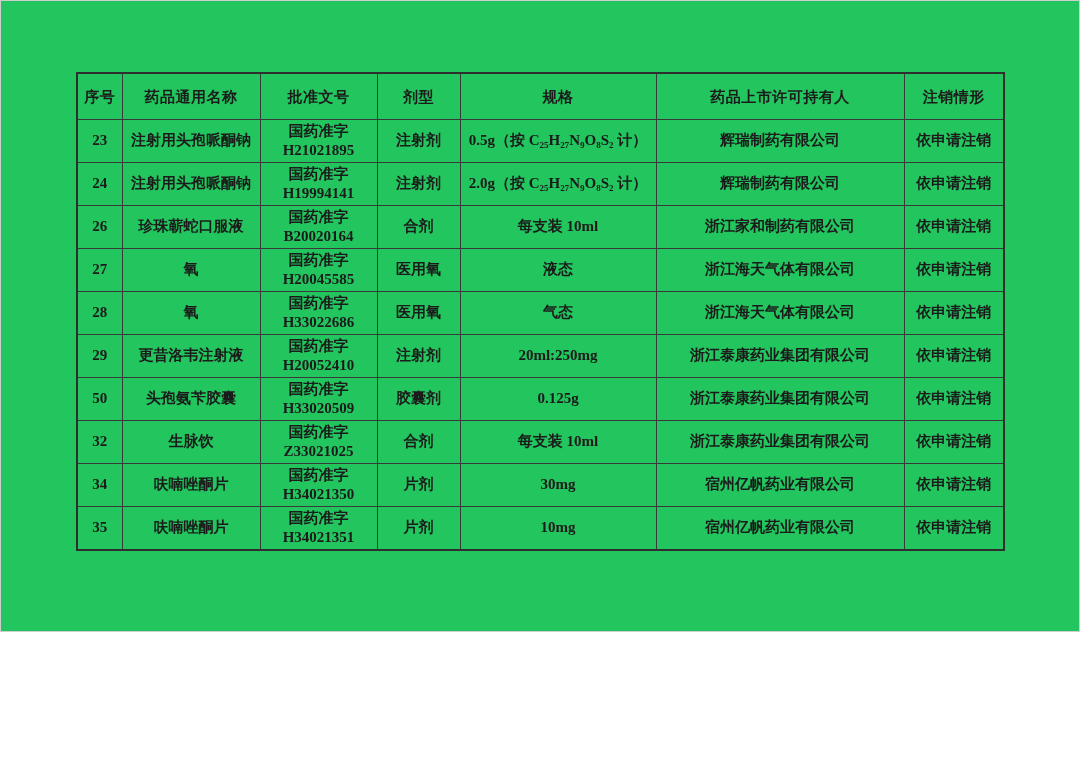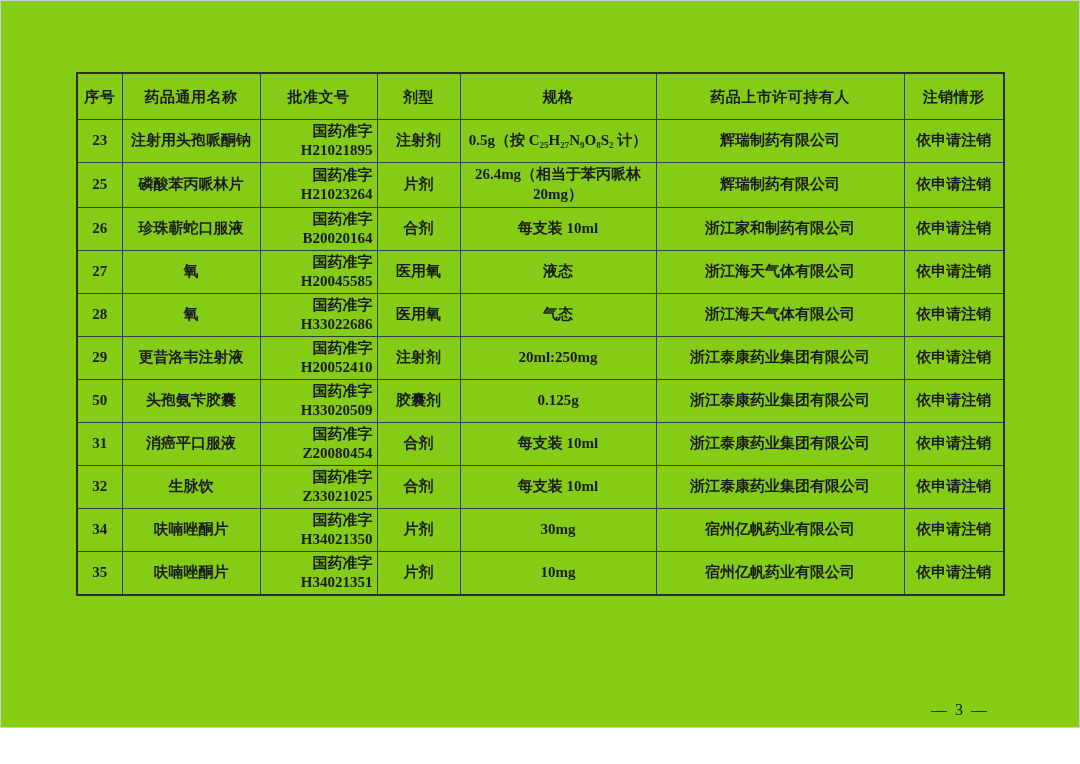--- a/index.html
+++ b/index.html
@@ -1,19 +1,19 @@
 <!DOCTYPE html>
 <html><head>
 <meta charset="utf-8">
 <style>
   html,body{margin:0;padding:0;background:#ffffff;}
   .page{
     position:relative;
-    width:1080px;height:728px;
-    background:#84cc16;
+    width:1080px;height:632px;
+    background:#22c55e;
     box-shadow: inset 0 0 0 1px #cfcfcf;
     font-family:"Liberation Serif","DejaVu Serif",serif;
     color:#1b1b1b;
     overflow:hidden;
   }
   table.doc-table{
     position:absolute;left:76px;top:72px;
     width:927px;
     border-collapse:collapse;
     table-layout:fixed;
@@ -29,21 +29,21 @@
     overflow-wrap:break-word;
   }
   .doc-table thead th{
     height:41px;
     font-family:"Liberation Sans","DejaVu Sans",sans-serif;
     font-weight:600;
     font-size:15px;
     letter-spacing:0.5px;
   }
   .doc-table tbody tr{height:42px;font-weight:bold;}
-  .approval-line{display:block;line-height:19px;text-align:right;}
+  .approval-line{display:block;line-height:19px;}
   .page-number{
     position:absolute;
     top:701px;left:916px;
     width:86px;
     text-align:center;
     font-size:16px;
     white-space:pre;
   }
 </style>
 </head>
@@ -79,33 +79,33 @@
       <td>
         <span class="approval-line">国药准字</span>
         <span class="approval-line">H21021895</span>
       </td>
       <td>注射剂</td>
       <td>0.5g（按 C₂₅H₂₇N₉O₈S₂ 计）</td>
       <td>辉瑞制药有限公司</td>
       <td>依申请注销</td>
     </tr>
 
-
-    <tr>
-      <td>25</td>
-      <td>磷酸苯丙哌林片</td>
-      <td>
-        <span class="approval-line">国药准字</span>
-        <span class="approval-line">H21023264</span>
-      </td>
-      <td>片剂</td>
-      <td>26.4mg（相当于苯丙哌林 20mg）</td>
+    <tr>
+      <td>24</td>
+      <td>注射用头孢哌酮钠</td>
+      <td>
+        <span class="approval-line">国药准字</span>
+        <span class="approval-line">H19994141</span>
+      </td>
+      <td>注射剂</td>
+      <td>2.0g（按 C₂₅H₂₇N₉O₈S₂ 计）</td>
       <td>辉瑞制药有限公司</td>
       <td>依申请注销</td>
     </tr>
+
 
     <tr>
       <td>26</td>
       <td>珍珠蕲蛇口服液</td>
       <td>
         <span class="approval-line">国药准字</span>
         <span class="approval-line">B20020164</span>
       </td>
       <td>合剂</td>
       <td>每支装 10ml</td>
@@ -158,46 +158,34 @@
       <td>
         <span class="approval-line">国药准字</span>
         <span class="approval-line">H33020509</span>
       </td>
       <td>胶囊剂</td>
       <td>0.125g</td>
       <td>浙江泰康药业集团有限公司</td>
       <td>依申请注销</td>
     </tr>
 
-    <tr>
-      <td>31</td>
-      <td>消癌平口服液</td>
-      <td>
-        <span class="approval-line">国药准字</span>
-        <span class="approval-line">Z20080454</span>
+
+    <tr>
+      <td>32</td>
+      <td>生脉饮</td>
+      <td>
+        <span class="approval-line">国药准字</span>
+        <span class="approval-line">Z33021025</span>
       </td>
       <td>合剂</td>
       <td>每支装 10ml</td>
       <td>浙江泰康药业集团有限公司</td>
       <td>依申请注销</td>
     </tr>
 
-    <tr>
-      <td>32</td>
-      <td>生脉饮</td>
-      <td>
-        <span class="approval-line">国药准字</span>
-        <span class="approval-line">Z33021025</span>
-      </td>
-      <td>合剂</td>
-      <td>每支装 10ml</td>
-      <td>浙江泰康药业集团有限公司</td>
-      <td>依申请注销</td>
-    </tr>
-
 
     <tr>
       <td>34</td>
       <td>呋喃唑酮片</td>
       <td>
         <span class="approval-line">国药准字</span>
         <span class="approval-line">H34021350</span>
       </td>
       <td>片剂</td>
       <td>30mg</td>

